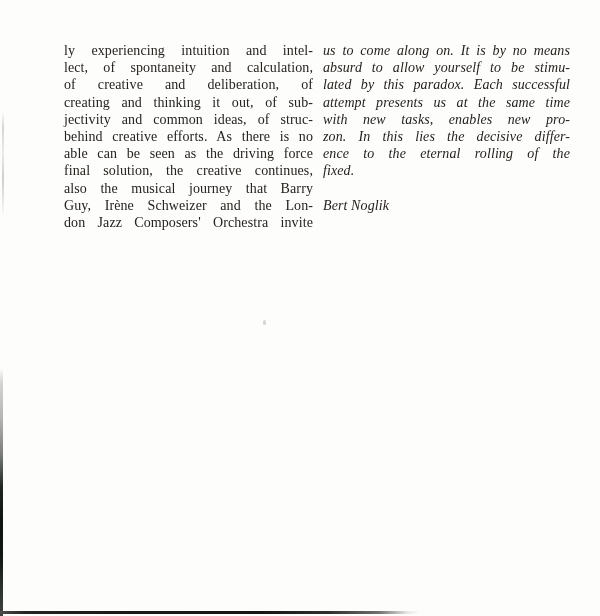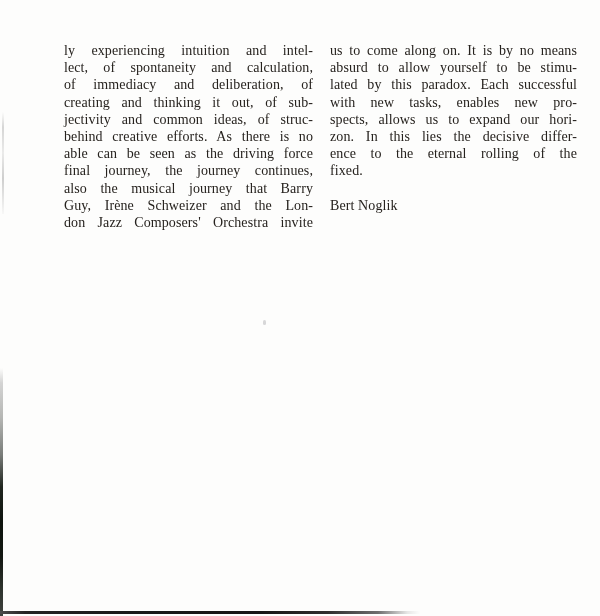--- a/index.html
+++ b/index.html
@@ -17,21 +17,21 @@
     color: var(--ink, #26221e);
   }
   .col {
     position: absolute;
     top: 42px;
     font-size: 14px;
     line-height: 17.2px;
     letter-spacing: 0.1px;
   }
   .colL { left: 64px;  width: 249px; }
-  .colR { left: 330px; width: 247px; }
+  .colR { left: 323px; width: 247px; font-style: italic; }
   .ln { height: 17.2px; overflow: visible; }
   .j {
     text-align: justify;
     text-align-last: justify;
   }
   .r { text-align: left; }
   .blank { height: 17.2px; }
 
   
   .art { position: absolute; pointer-events: none; }
@@ -76,37 +76,37 @@
   }
 </style>
 </head>
 <body>
 
 <div class="page">
 
   <div class="col colL">
     <div class="ln j">ly experiencing intuition and intel-</div>
     <div class="ln j">lect, of spontaneity and calculation,</div>
-    <div class="ln j">of immediacy and deliberation, of</div>
+    <div class="ln j">of creative and deliberation, of</div>
     <div class="ln j">creating and thinking it out, of sub-</div>
     <div class="ln j">jectivity and common ideas, of struc-</div>
     <div class="ln j">behind creative efforts. As there is no</div>
     <div class="ln j">able can be seen as the driving force</div>
-    <div class="ln j">final journey, the journey continues,</div>
+    <div class="ln j">final solution, the creative continues,</div>
     <div class="ln j">also the musical journey that Barry</div>
     <div class="ln j">Guy, Irène Schweizer and the Lon-</div>
     <div class="ln j">don Jazz Composers' Orchestra invite</div>
   </div>
 
   <div class="col colR">
     <div class="ln j">us to come along on. It is by no means</div>
     <div class="ln j">absurd to allow yourself to be stimu-</div>
     <div class="ln j">lated by this paradox. Each successful</div>
+    <div class="ln j">attempt presents us at the same time</div>
     <div class="ln j">with new tasks, enables new pro-</div>
-    <div class="ln j">spects, allows us to expand our hori-</div>
     <div class="ln j">zon. In this lies the decisive differ-</div>
     <div class="ln j">ence to the eternal rolling of the</div>
     <div class="ln">fixed.</div>
     <div class="ln blank"></div>
     <div class="ln r">Bert Noglik</div>
   </div>
 
   <div class="art edge-upper"></div>
   <div class="art edge-lower"></div>
   <div class="art bottom-rule"></div>

